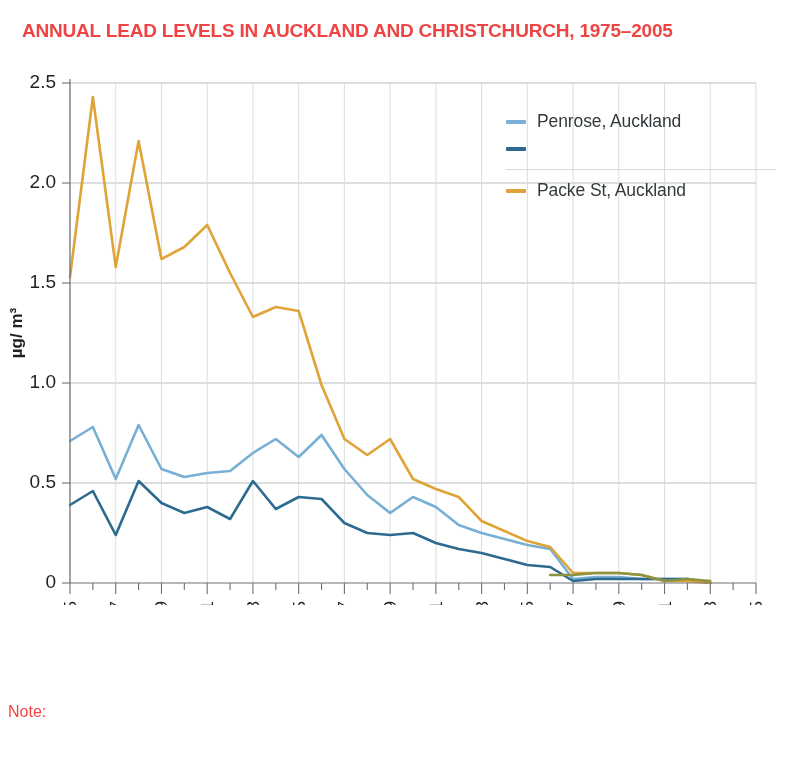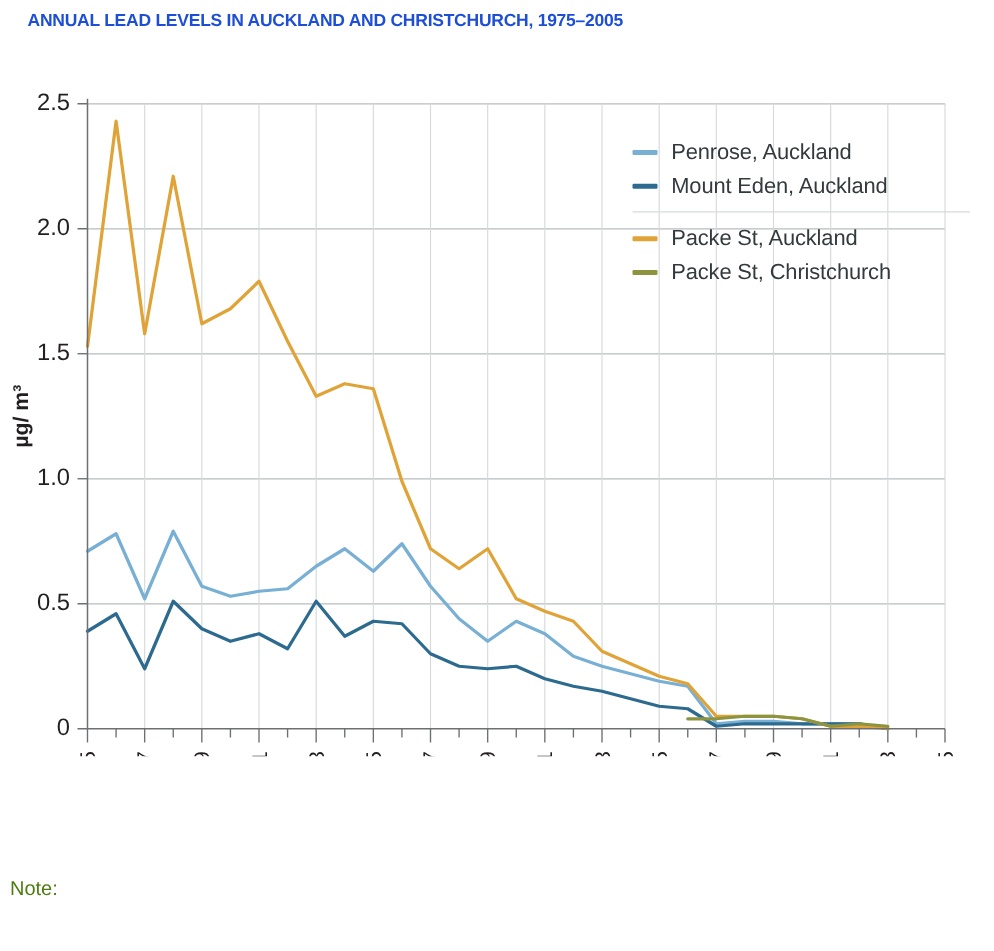--- a/index.html
+++ b/index.html
@@ -6,25 +6,25 @@
   body{
     width:795px;height:761px;
     background:#ffffff;
     font-family:"Liberation Sans", sans-serif;
     color:#231f20;
     position:relative;
     overflow:hidden;
   }
   #chart-title{
     position:absolute;
-    left:22px; top:8px;
-    font-size:14px;
+    left:22px; top:20px;
+    font-size:19px;
     font-weight:bold;
     letter-spacing:-0.2px;
-    color:#1d4ed8;
+    color:#ef4444;
     white-space:nowrap;
   }
   #plot-wrap{
     position:absolute;
     left:0; top:60px;
     width:795px; height:545px;
   }
   svg#chart-svg{display:block;}
   .gridline{stroke:#b9bcbe;stroke-width:1;}
   .axisline{stroke:#6d7073;stroke-width:1.2;}
@@ -67,21 +67,21 @@
     letter-spacing:-0.1px;
   }
   .legend-sep{
     height:1px;background:#d7d9da;
     margin:7px 0 7px 0;
   }
   #note-block{
     position:absolute;
     left:8px; top:698px;
     font-size:16px;
-    color:#4d7c0f;
+    color:#ef4444;
     line-height:1.75;
   }
   #note-block div{white-space:nowrap;}
 </style>
 </head>
 <body>
 
 <div id="chart-title">ANNUAL LEAD LEVELS IN AUCKLAND AND CHRISTCHURCH, 1975–2005</div>
 
 <div id="plot-wrap">
@@ -206,31 +206,26 @@
 </div>
 
 <div id="legend">
   <div class="legend-group">
     <div class="legend-row">
       <span class="legend-swatch" style="background: rgb(120, 175, 212);"></span>
       <span class="legend-label">Penrose, Auckland</span>
     </div>
     <div class="legend-row">
       <span class="legend-swatch" style="background: rgb(44, 107, 143);"></span>
-      <span class="legend-label">Mount Eden, Auckland</span>
     </div>
   </div>
   <div class="legend-sep"></div>
   <div class="legend-group">
     <div class="legend-row">
       <span class="legend-swatch" style="background: rgb(224, 163, 55);"></span>
       <span class="legend-label">Packe St, Auckland</span>
     </div>
-    <div class="legend-row">
-      <span class="legend-swatch" style="background: rgb(141, 148, 64);"></span>
-      <span class="legend-label">Packe St, Christchurch</span>
-    </div>
   </div>
 </div>
 
 <div id="note-block">
   <div>Note:</div>
 </div>
 
 </body></html>

